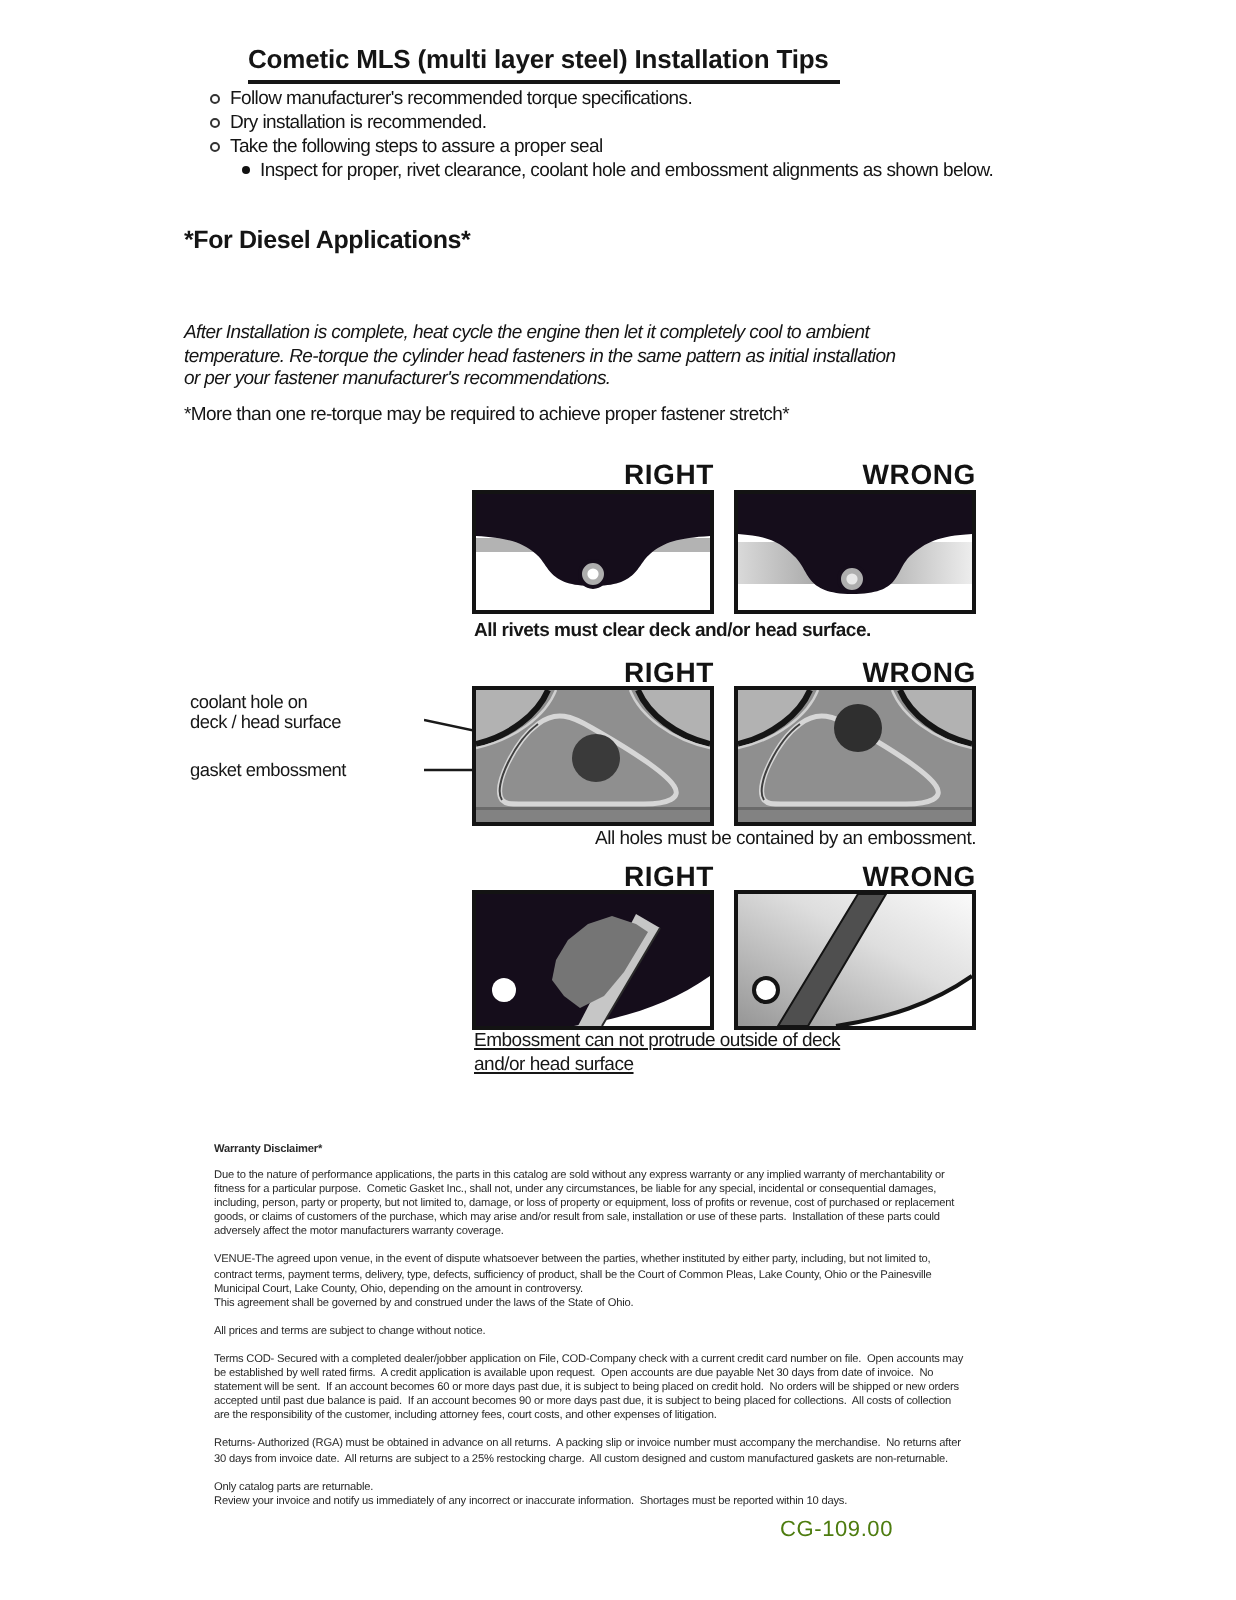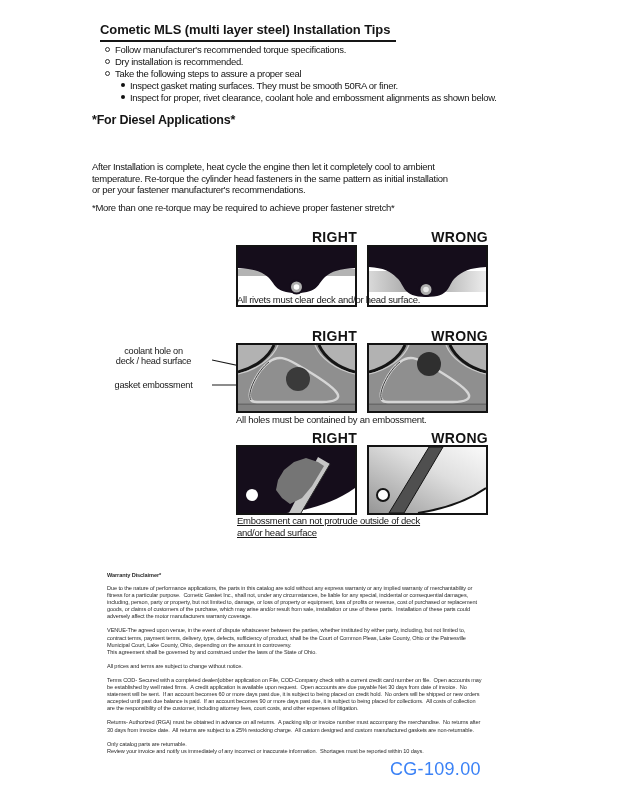--- a/index.html
+++ b/index.html
@@ -1,73 +1,69 @@
 <!DOCTYPE html>
 <html><head>
 <meta charset="utf-8">
 <style>
   html,body{margin:0;padding:0;background:#fff;}
   .page{
     position:relative;width:618px;height:800px;background:#ffffff;overflow:hidden;
     font-family:"Liberation Sans",sans-serif;color:#151515;
   }
   .title{
-    position:absolute;left:100px;top:22px;
+    position:absolute;left:124px;top:22px;
     font-size:13px;font-weight:bold;letter-spacing:-0.1px;
     border-bottom:2px solid #161616;padding-bottom:3px;padding-right:6px;
     white-space:nowrap;
   }
   .tips{position:absolute;left:105px;top:43px;font-size:9.5px;letter-spacing:-0.3px;}
   .tip-row{display:flex;align-items:center;height:12px;}
   .tip-row.sub{margin-left:16px;}
   .marker{flex:0 0 auto;width:3px;height:3px;border-radius:50%;margin-right:5px;}
   .marker.open{border:1px solid #333;}
   .marker.solid{background:#111;width:4px;height:4px;}
   .tip-text{white-space:nowrap;}
   .diesel-heading{position:absolute;left:92px;top:113px;font-size:12.5px;font-weight:bold;letter-spacing:-0.2px;}
   .body-par{position:absolute;left:92px;width:460px;font-size:9.5px;line-height:11.6px;letter-spacing:-0.3px;white-space:pre-line;}
-  .p1{top:130px;} .p2{top:161px;} .p3{top:202px;}
+  .p1{top:130px;} .p2{top:161px;font-style:italic;} .p3{top:202px;}
 
   .diag-label{position:absolute;width:121px;text-align:right;font-size:14px;font-weight:bold;letter-spacing:0.3px;color:#131313;}
   .panel{position:absolute;width:121px;box-sizing:border-box;border:2px solid #131313;background:#fff;}
   .panel svg{display:block;}
   .cap{position:absolute;font-size:9.5px;letter-spacing:-0.25px;color:#171717;}
-  .cap.center{text-align:left;}
+  .cap.center{text-align:right;}
   .cap.two{white-space:pre-line;line-height:11.5px;}
-  .ann{position:absolute;left:95px;width:117px;text-align:center;font-size:9.2px;line-height:10px;letter-spacing:-0.25px;white-space:pre-line;color:#171717;}
+  .ann{position:absolute;left:95px;width:117px;text-align:left;font-size:9.2px;line-height:10px;letter-spacing:-0.25px;white-space:pre-line;color:#171717;}
   .leader{position:absolute;left:212px;top:349px;}
 
   .fineprint{position:absolute;left:107px;top:572px;width:440px;color:#2b2b2b;}
   .fineprint h6{margin:0 0 7px 0;font-size:5.6px;font-weight:bold;letter-spacing:-0.1px;}
   .fineprint p{margin:0 0 7px 0;font-size:5.6px;line-height:7.1px;letter-spacing:-0.1px;white-space:pre;}
-  .pagenum{position:absolute;left:390px;top:759px;font-size:18px;letter-spacing:0.3px;color:#3b82f6;}
+  .pagenum{position:absolute;left:390px;top:759px;font-size:11px;letter-spacing:0.3px;color:#4d7c0f;}
 </style>
 </head>
 <body>
 
 <div class="page">
 
   <div class="title">Cometic MLS (multi layer steel) Installation Tips</div>
 
   <div class="tips">
     <div class="tip-row">
       <span class="marker open"></span>
       <span class="tip-text">Follow manufacturer's recommended torque specifications.</span>
     </div>
     <div class="tip-row">
       <span class="marker open"></span>
       <span class="tip-text">Dry installation is recommended.</span>
     </div>
     <div class="tip-row">
       <span class="marker open"></span>
       <span class="tip-text">Take the following steps to assure a proper seal</span>
-    </div>
-    <div class="tip-row sub">
-      <span class="marker solid"></span>
-      <span class="tip-text">Inspect gasket mating surfaces.  They must be smooth 50RA or finer.</span>
     </div>
     <div class="tip-row sub">
       <span class="marker solid"></span>
       <span class="tip-text">Inspect for proper, rivet clearance, coolant hole and embossment alignments as shown below.</span>
     </div>
   </div>
 
   <div class="diesel-heading">*For Diesel Applications*</div>
   <div class="body-par p2">After Installation is complete, heat cycle the engine then let it completely cool to ambient
 temperature. Re-torque the cylinder head fasteners in the same pattern as initial installation
@@ -95,21 +91,21 @@
             <stop offset="1" stop-color="#ededed"></stop>
         </linearGradient>
       </defs>
       <rect x="0" y="0" width="117" height="58" fill="#ffffff"></rect>
       <rect x="0" y="24" width="117" height="21" fill="url(#g-deck)"></rect>
       <path d="M0 0 H117 V20 C100 21 94 24 86 31 C78 39 82 50 57 50 C33 50 36 38 28 31 C21 24 15 21 0 20 Z" fill="#150d1b"></path>
       <circle cx="57" cy="42.5" r="6.5" fill="#aeaeae" stroke="#150d1b" stroke-width="2"></circle>
       <circle cx="57" cy="42.5" r="2.8" fill="#e8e8e8"></circle>
     </svg>
   </div>
-  <div class="cap" style="left:237px;top:294px;">All rivets must clear deck and/or head surface.</div>
+  <div class="cap" style="left:237px;top:310px;font-weight:bold;">All rivets must clear deck and/or head surface.</div>
 
   <div class="diag-label" style="left:236px;top:328px;">RIGHT</div>
   <div class="diag-label" style="left:367px;top:328px;">WRONG</div>
 
   <div class="ann" style="top:346px;">coolant hole on
 deck / head surface</div>
   <div class="ann" style="top:380px;">gasket embossment</div>
   <svg class="leader" width="90" height="45" viewBox="0 0 90 45">
     <line x1="0" y1="11" x2="80" y2="28" stroke="#1a1a1a" stroke-width="1.2"></line>
     <line x1="0" y1="36" x2="48" y2="36" stroke="#1a1a1a" stroke-width="1.2"></line>

